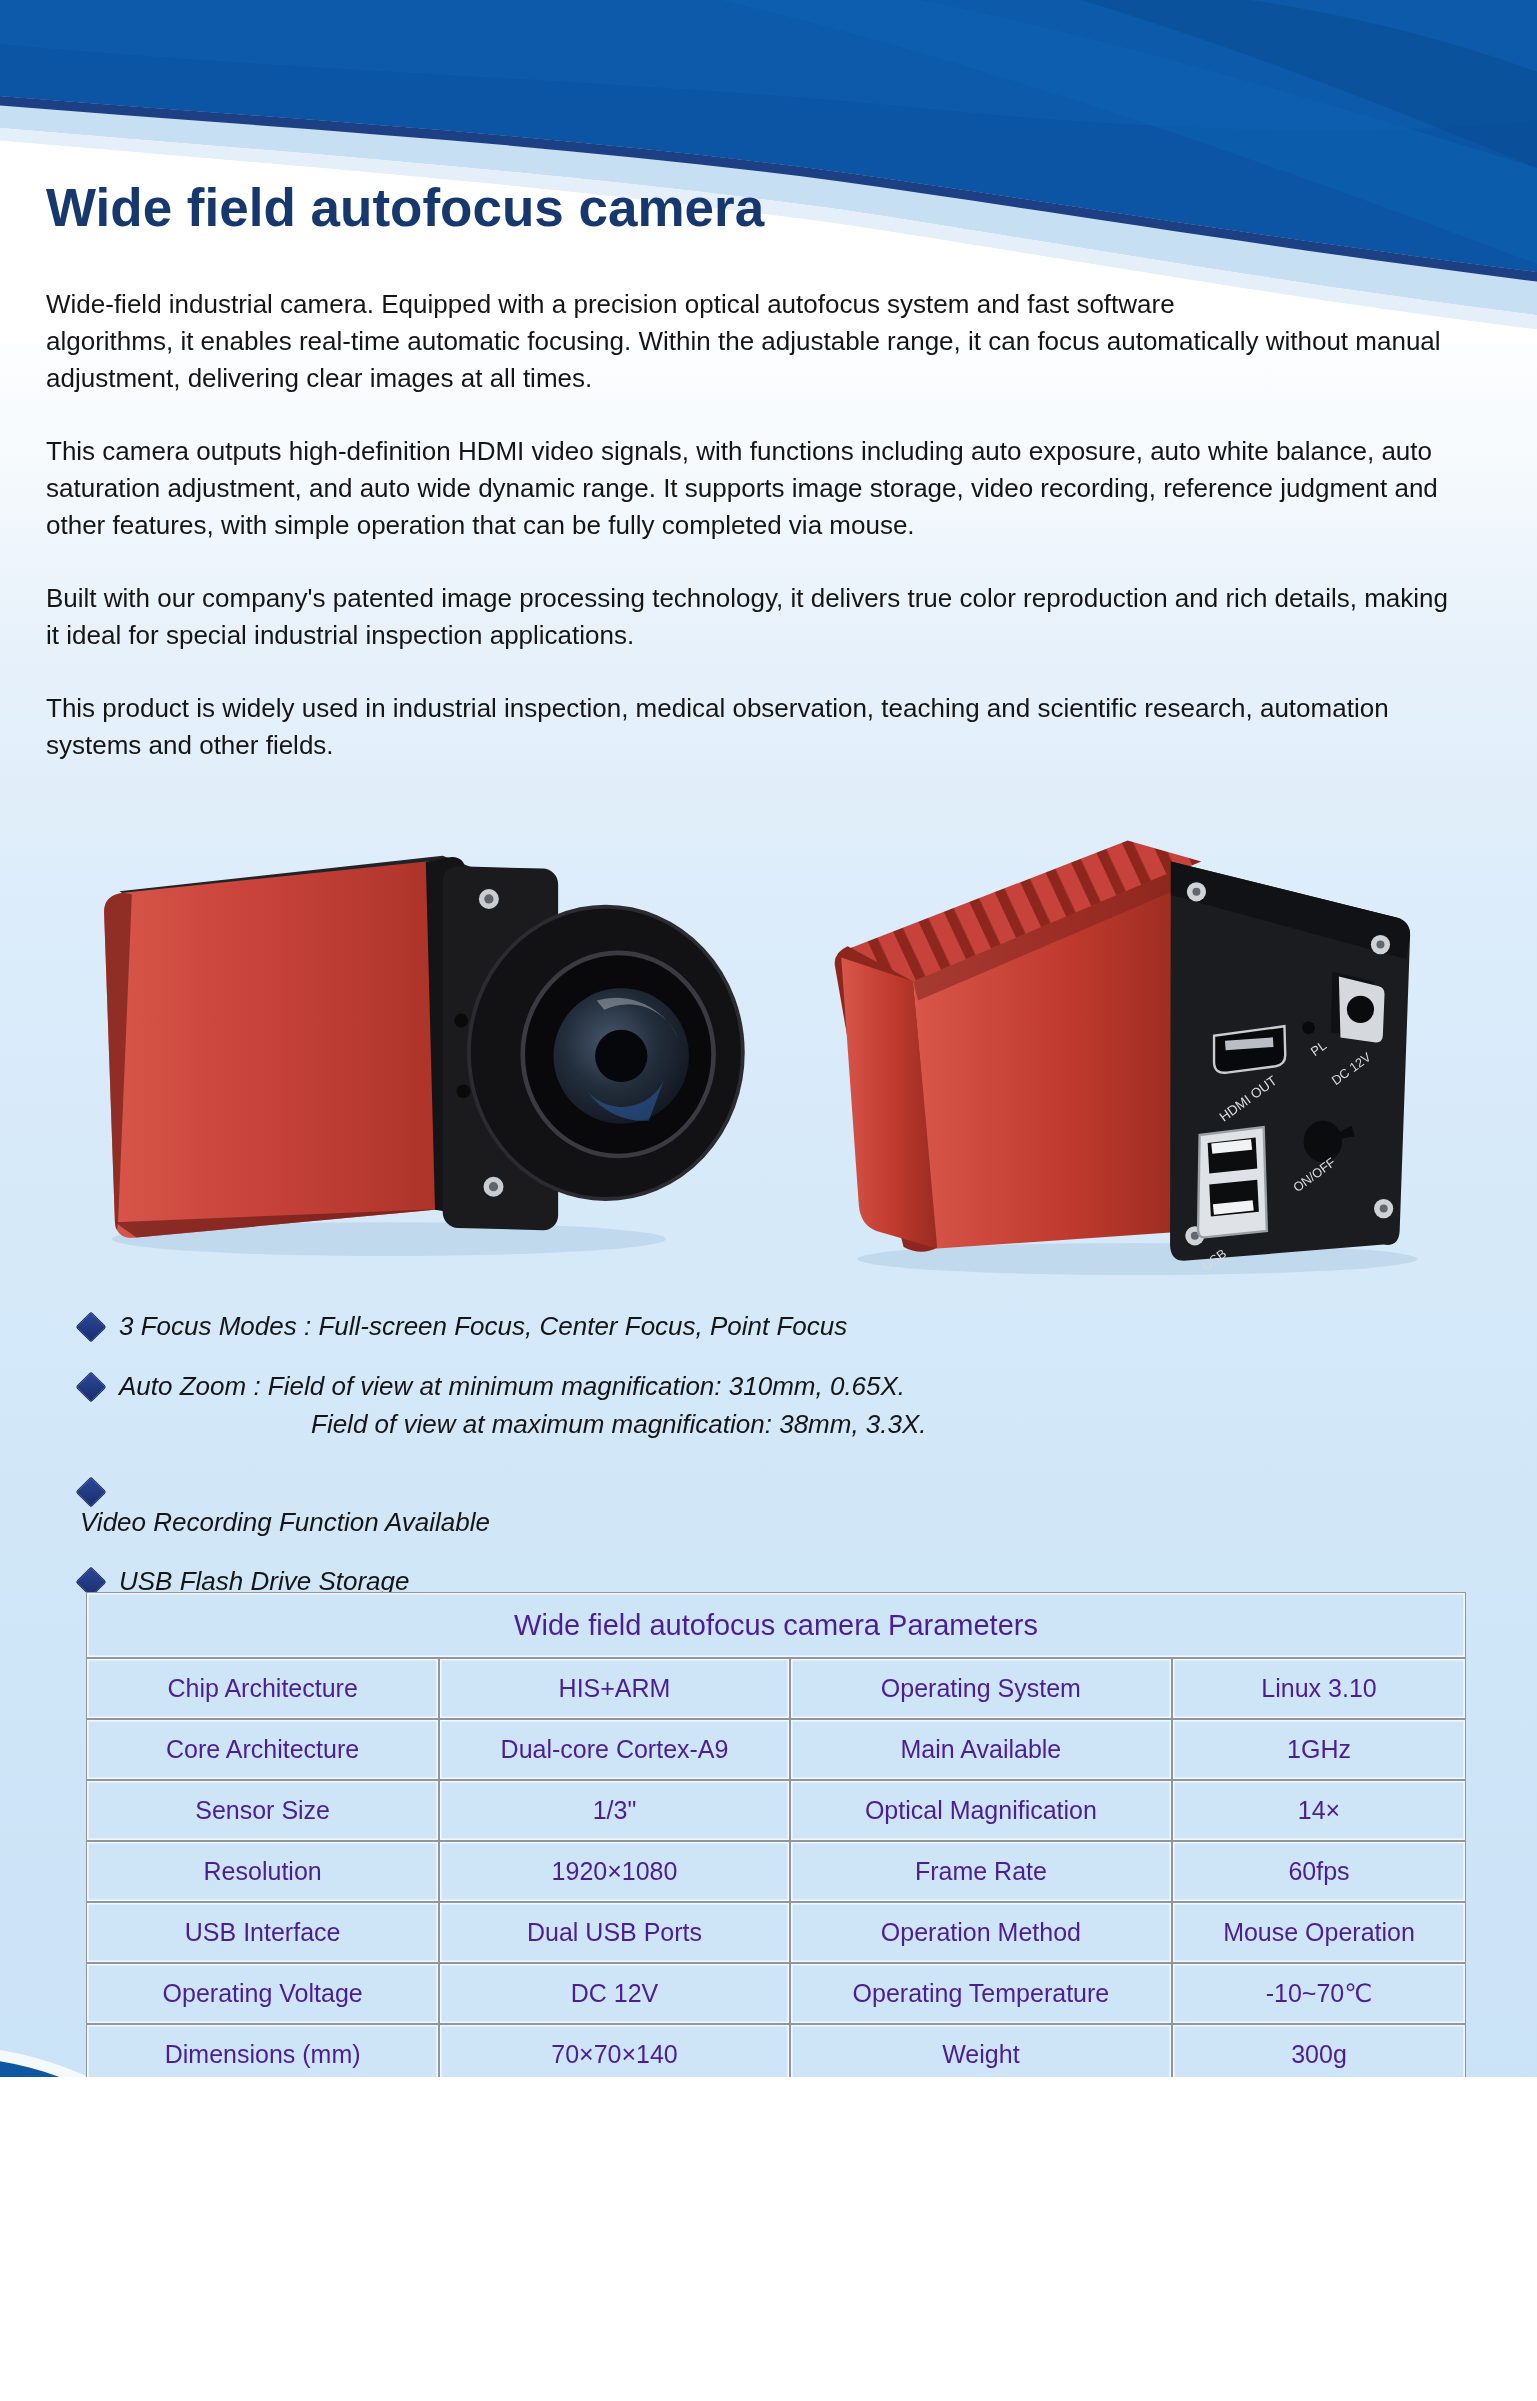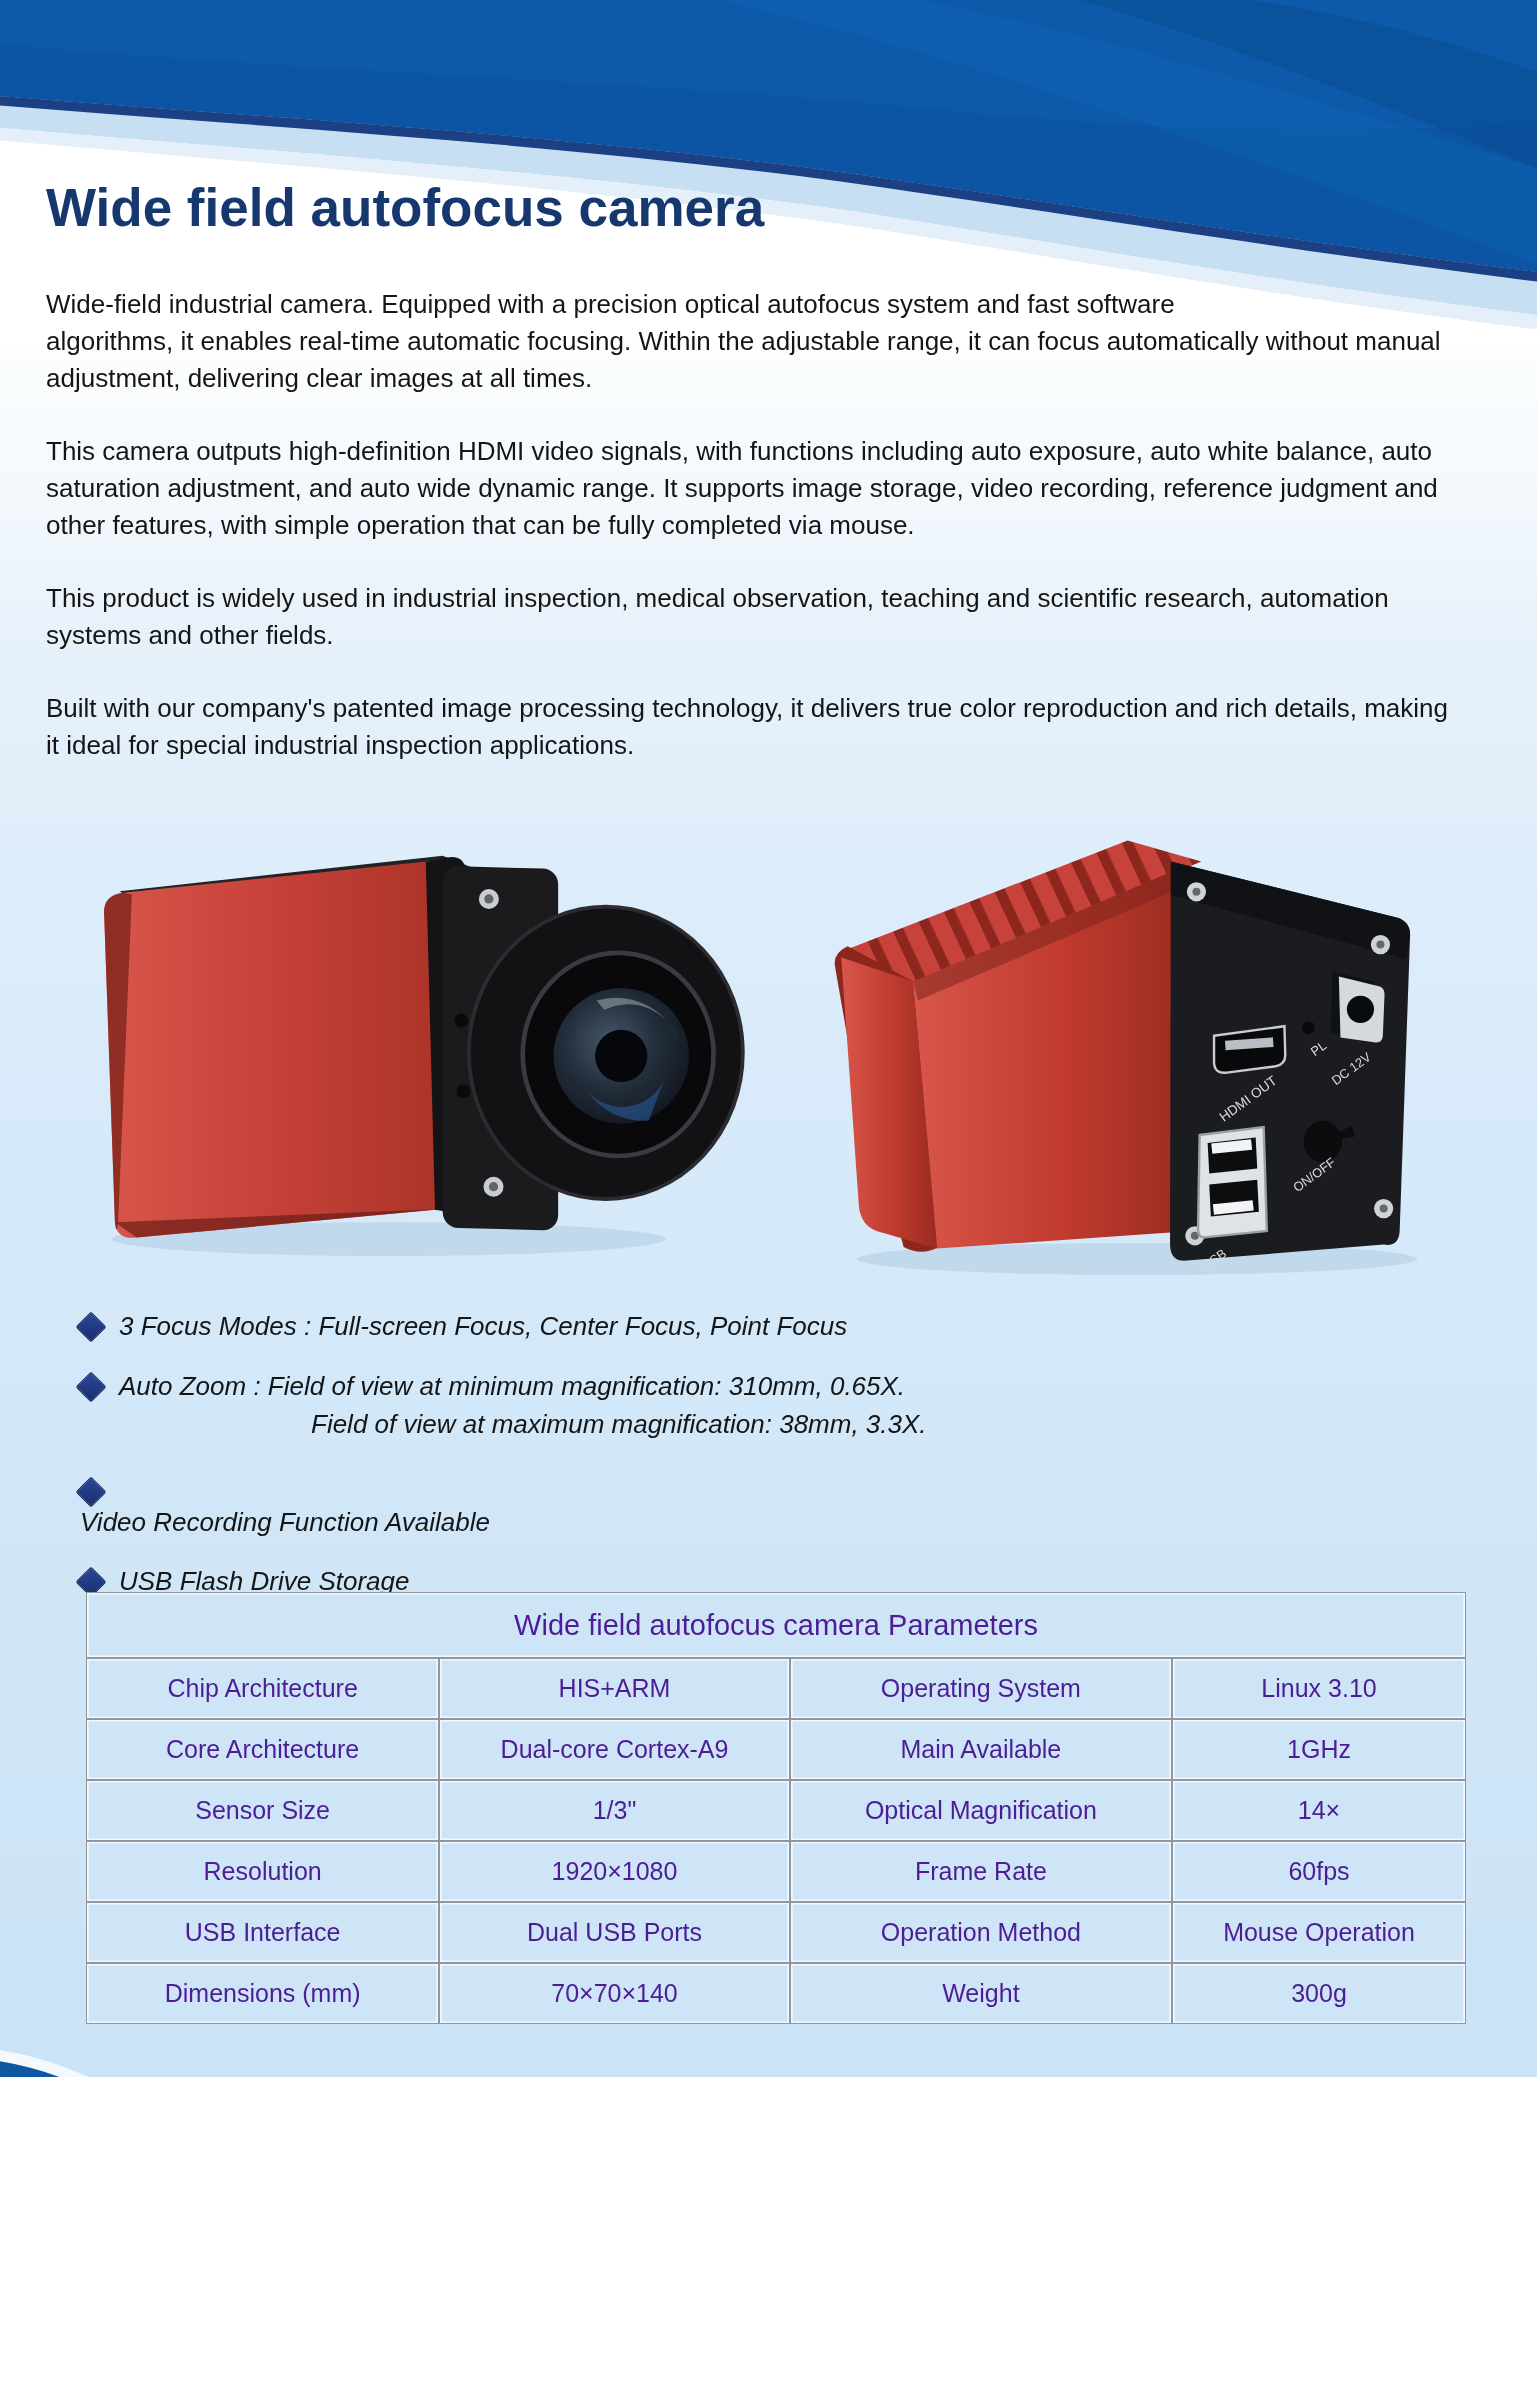--- a/index.html
+++ b/index.html
@@ -79,24 +79,24 @@
 
   <h1 class="page-title">Wide field autofocus camera</h1>
 
   <div class="intro">
     <p>Wide-field industrial camera. Equipped with a precision optical autofocus system and fast software
 algorithms, it enables real-time automatic focusing. Within the adjustable range, it can focus automatically without manual
 adjustment, delivering clear images at all times.</p>
     <p>This camera outputs high-definition HDMI video signals, with functions including auto exposure, auto white balance, auto
 saturation adjustment, and auto wide dynamic range. It supports image storage, video recording, reference judgment and
 other features, with simple operation that can be fully completed via mouse.</p>
+    <p>Built with our company's patented image processing technology, it delivers true color reproduction and rich details, making
+it ideal for special industrial inspection applications.</p>
     <p>This product is widely used in industrial inspection, medical observation, teaching and scientific research, automation
 systems and other fields.</p>
-    <p>Built with our company's patented image processing technology, it delivers true color reproduction and rich details, making
-it ideal for special industrial inspection applications.</p>
   </div>
 
   <div class="gallery">
 
     <div class="figure">
       <svg viewBox="0 0 900 600">
         <defs>
           <linearGradient id="redL" x1="0" y1="0" x2="1" y2="0">
             <stop offset="0" stop-color="#d8564a"></stop>
             <stop offset="0.45" stop-color="#c7423a"></stop>
@@ -265,20 +265,26 @@
         <td>Frame Rate</td>
         <td>60fps</td>
       </tr>
       <tr>
         <td>USB Interface</td>
         <td>Dual USB Ports</td>
         <td>Operation Method</td>
         <td>Mouse Operation</td>
       </tr>
       <tr>
+        <td>Operating Voltage</td>
+        <td>DC 12V</td>
+        <td>Operating Temperature</td>
+        <td>-10~70℃</td>
+      </tr>
+      <tr>
         <td>Dimensions (mm)</td>
         <td>70×70×140</td>
         <td>Weight</td>
         <td>300g</td>
       </tr>
     </tbody>
   </table>
 
   <svg id="footer-wave" class="wave-svg" viewBox="0 0 1920 440" preserveAspectRatio="none">
 

